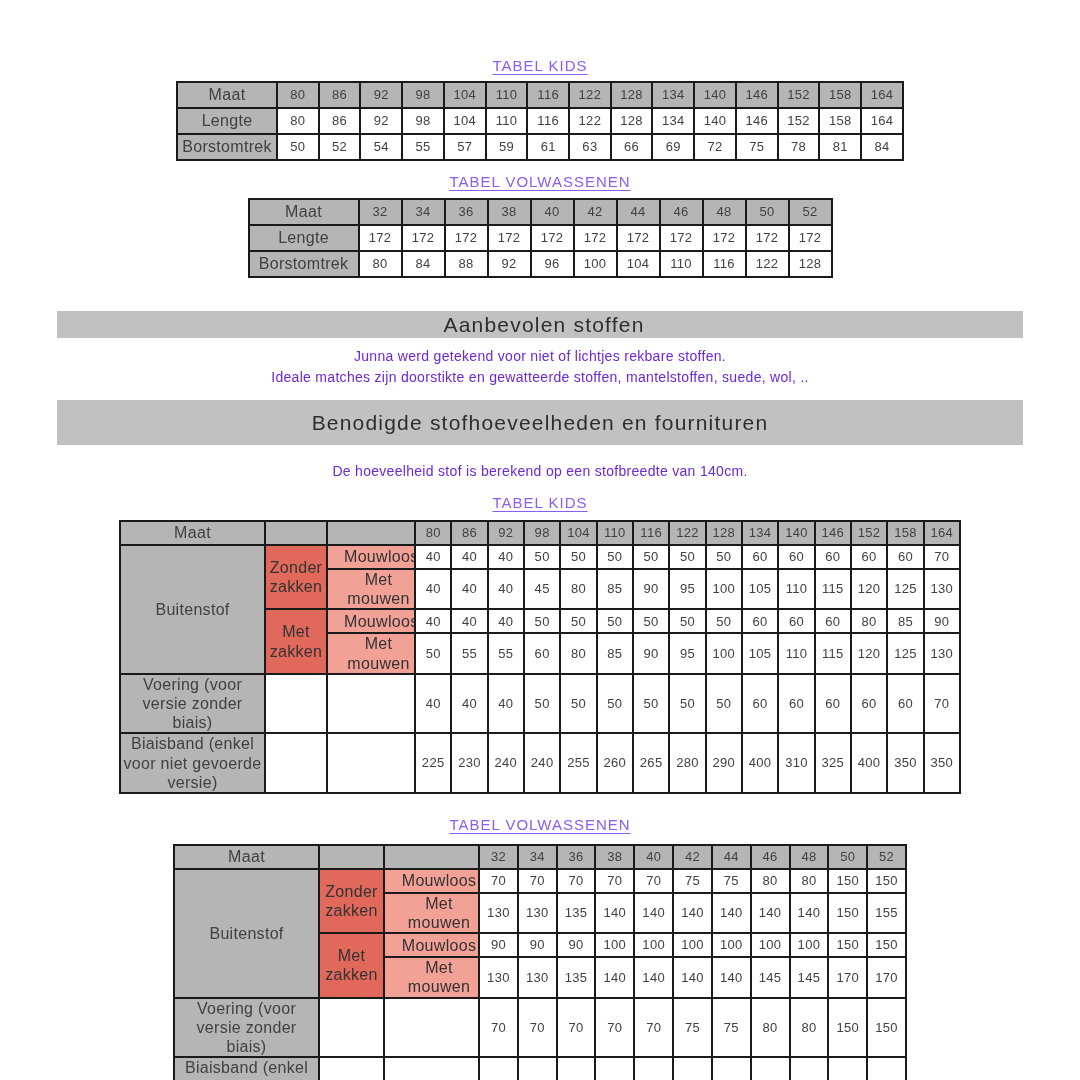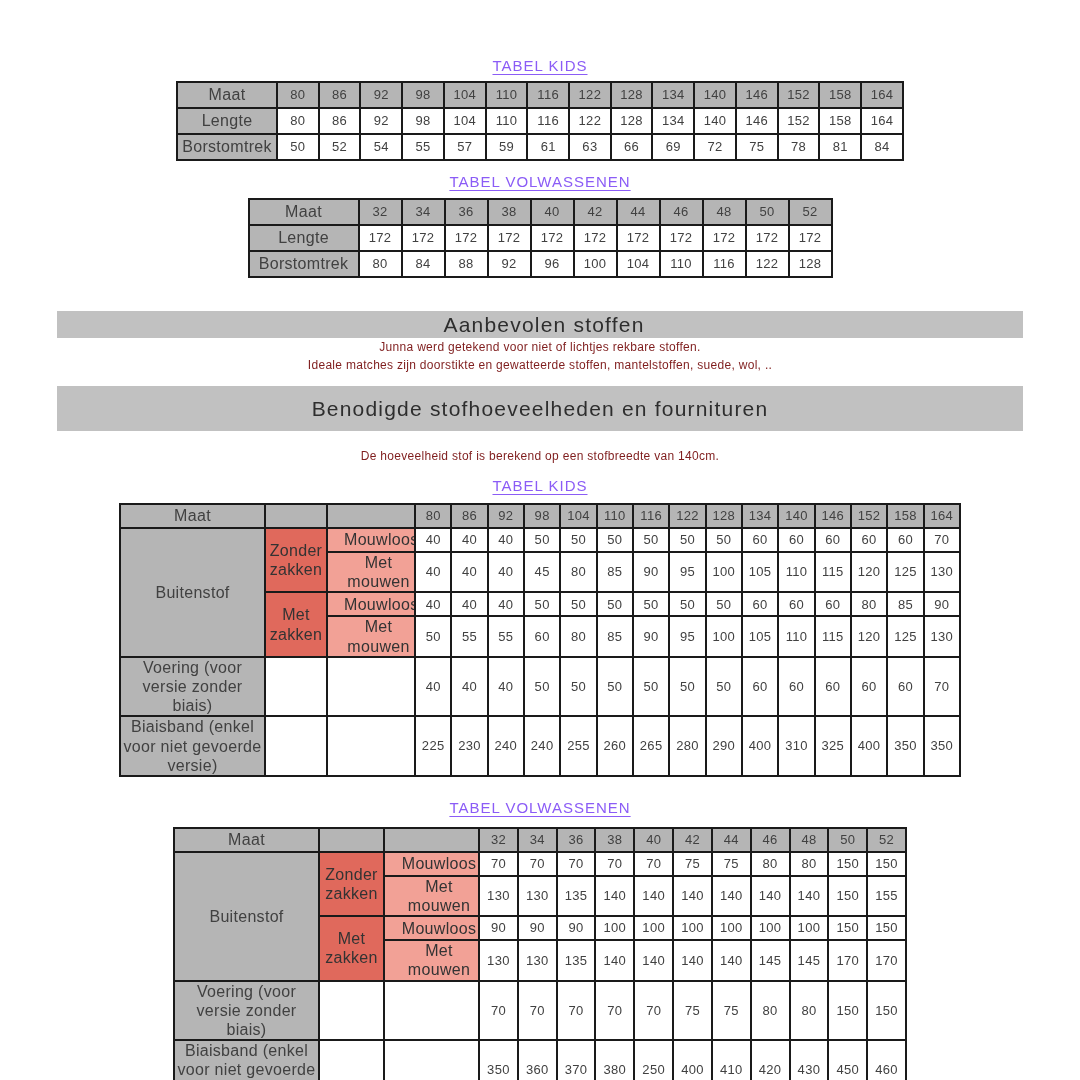--- a/index.html
+++ b/index.html
@@ -24,23 +24,23 @@
   .tlabel {
     text-align: center;
     font-size: 15px; font-weight: 300; letter-spacing: 1px;
     color: #8b5cf6;
     text-decoration: underline;
     text-underline-offset: 3px;
   }
 
   .para {
     text-align: center;
-    font-size: 12px; font-weight: 300;
+    font-size: 14px; font-weight: 300;
     line-height: 1.5;
-    color: #7f1d1d;
+    color: #6d28d9;
     letter-spacing: 0.3px;
   }
 
   table {
     border-collapse: collapse;
     table-layout: fixed;
     margin: 0 auto;
   }
   td {
     border: 2px solid var(--border, #1a1a1a);
@@ -72,21 +72,21 @@
 
   .t-kids-sizes   { width: 728px; }
   .t-adult-sizes  { width: 585px; }
   .t-kids-fabric  { width: 842px; }
   .t-adult-fabric { width: 734px; }
 
   
   .m-bar1        { margin-bottom: 10px; }
   .m-lbl-a       { margin-bottom: 7px; }
   .m-lbl-b       { margin-top: 12px; margin-bottom: 8px; }
-  .m-bar2        { margin-top: 33px; margin-bottom: 0; padding-left: 8px; }
+  .m-bar2        { margin-top: 33px; margin-bottom: 8px; padding-left: 8px; }
   .m-bar3        { margin-top: 12px; margin-bottom: 16px; }
   .m-lbl-c       { margin-top: 12px; margin-bottom: 9px; }
   .m-lbl-d       { margin-top: 22px; margin-bottom: 11px; }
 </style>
 </head>
 <body>
 
 <div class="page">
 
 

